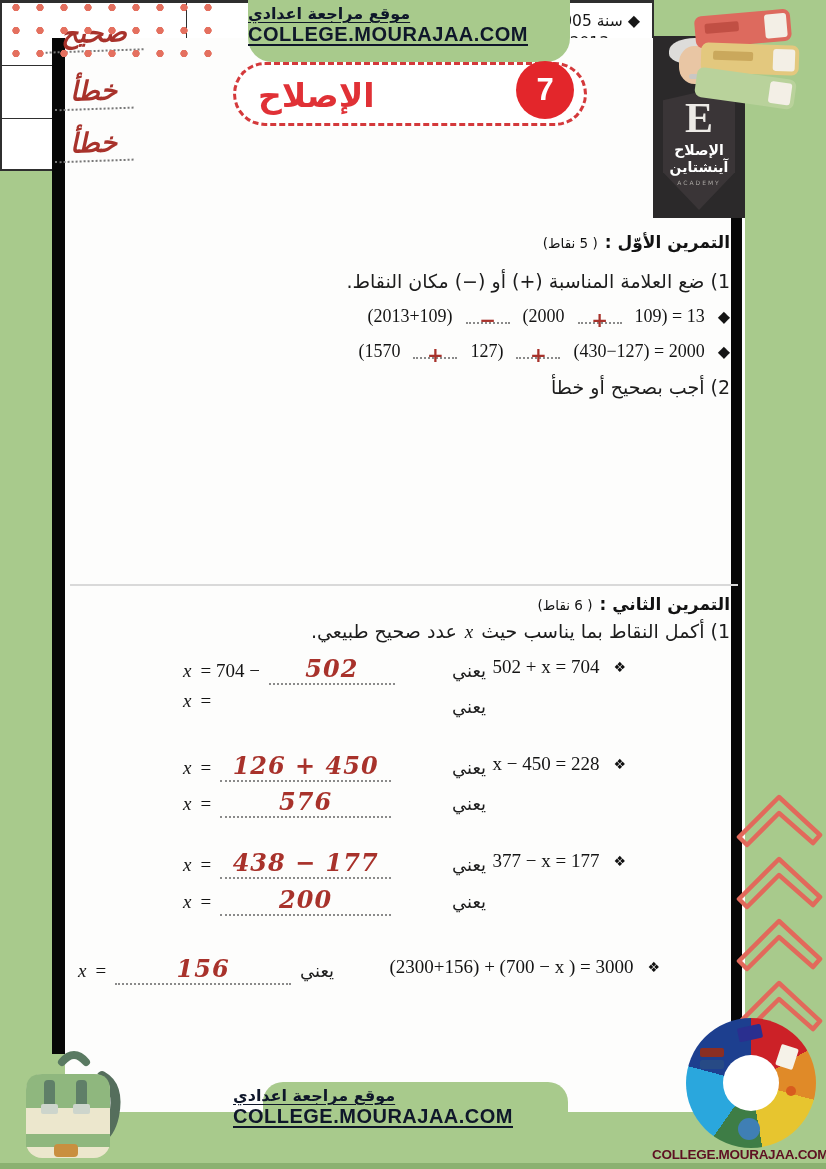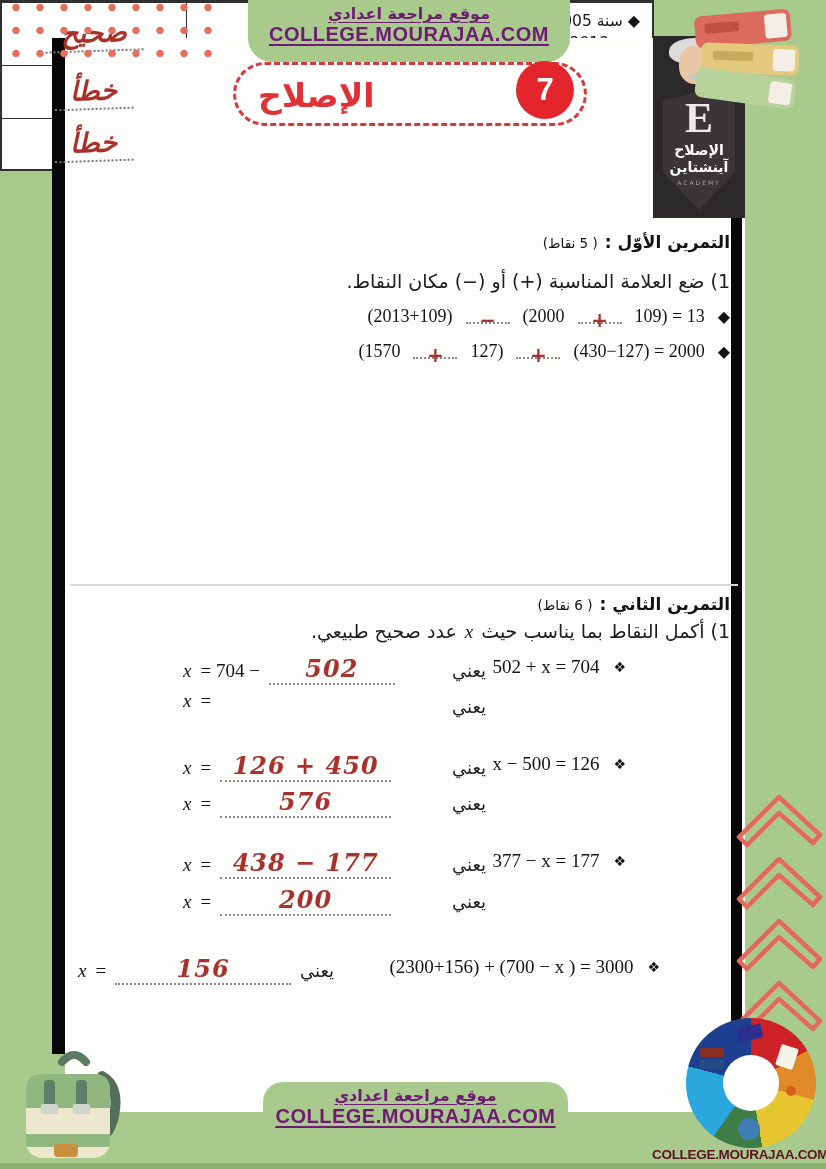--- a/index.html
+++ b/index.html
@@ -16,21 +16,21 @@
   
   .dots{left:0;top:-6px;width:212px;height:66px;z-index:6;
     background-image:radial-gradient(circle,#e4705f 3.4px,rgba(0,0,0,0) 4px);
     background-size:24px 23px;background-position:4px 2px;}
 
   
   .hdr-bump{left:248px;top:0;width:322px;height:62px;background:#a8ca8c;border-radius:0 0 24px 24px;z-index:4;}
   .ftr-bump{left:263px;top:1082px;width:305px;height:60px;background:#a8ca8c;border-radius:20px 20px 0 0;z-index:3;}
   .ftr-band{left:0;top:1112px;width:826px;height:57px;background:#a8ca8c;z-index:3;}
   .ftr-edge{left:0;top:1163px;width:826px;height:6px;background:#8bb170;z-index:4;}
-  .brand{z-index:7;text-align:center;color:#701a75;font-weight:bold;
+  .brand{z-index:7;text-align:left;color:#0f172a;font-weight:bold;
     text-decoration:underline;text-underline-offset:3px;}
   .brand-ar{font-size:16px;font-family:"DejaVu Sans",sans-serif;}
   .brand-en{font-size:20px;font-family:"Liberation Sans",sans-serif;letter-spacing:.5px;}
 
   
   .title-box{left:233px;top:62px;width:348px;height:58px;background:#ffffff;
     border:3px dashed #d4393b;border-radius:34px;z-index:5;}
   .title-text{left:258px;top:76px;width:215px;z-index:6;
     color:#e03136;font-size:33px;font-weight:bold;font-family:"DejaVu Sans",sans-serif;}
   .num-badge{left:516px;top:61px;width:58px;height:58px;border-radius:50%;background:#e3262b;
@@ -158,20 +158,21 @@
 
   <div class="abs eqrow" style="top:341px;">
     <span>(1570</span>
     <span class="blank"><span class="hand sign">+</span></span>
     <span>127)</span>
     <span class="blank"><span class="hand sign">+</span></span>
     <span>(430−127) = 2000</span>
     <span class="bullet1">◆</span>
   </div>
 
+  <div class="abs instr" style="top:376px;">2) أجب بصحيح أو خطأ</div>
 
   <div class="tf-table">
     <div class="cell a-cell row1" style="height:62px;">
       <span class="tf hand">صحيح</span>
     </div>
     <div class="cell s-cell row1" style="height:48px;">
       <span class="bullet1">◆</span>
       <span>سنة 2005 عمر الأب 37 سنة و عمر الابن 5 سنوات.</span><br>
       <span>سنة 2013 الفرق بين عمريهما 32 سنة.</span>
     </div>
@@ -213,21 +214,21 @@
     <span class="mser">= 704 −</span>
     <span class="ans" style="min-width:110px;"><span class="hand">502</span></span>
   </div>
   <div class="abs yaani" style="top:696px;left:452px;">يعني</div>
   <div class="abs ansline" style="top:690px;left:183px;">
     <span class="mvar">x</span>
     <span class="mser">=</span>
   </div>
 
   <div class="abs eqgrp" style="top:753px;right:200px;">
-    <span>x − 500 = 126</span>
+    <span>x − 450 = 228</span>
     <span class="bullet2">❖</span>
   </div>
   <div class="abs yaani" style="top:757px;left:452px;">يعني</div>
   <div class="abs ansline" style="top:751px;left:183px;">
     <span class="mvar">x</span>
     <span class="mser">=</span>
     <span class="ans" style="min-width:155px;"><span class="hand">126 + 450</span></span>
   </div>
   <div class="abs yaani" style="top:793px;left:452px;">يعني</div>
   <div class="abs ansline" style="top:787px;left:183px;">

